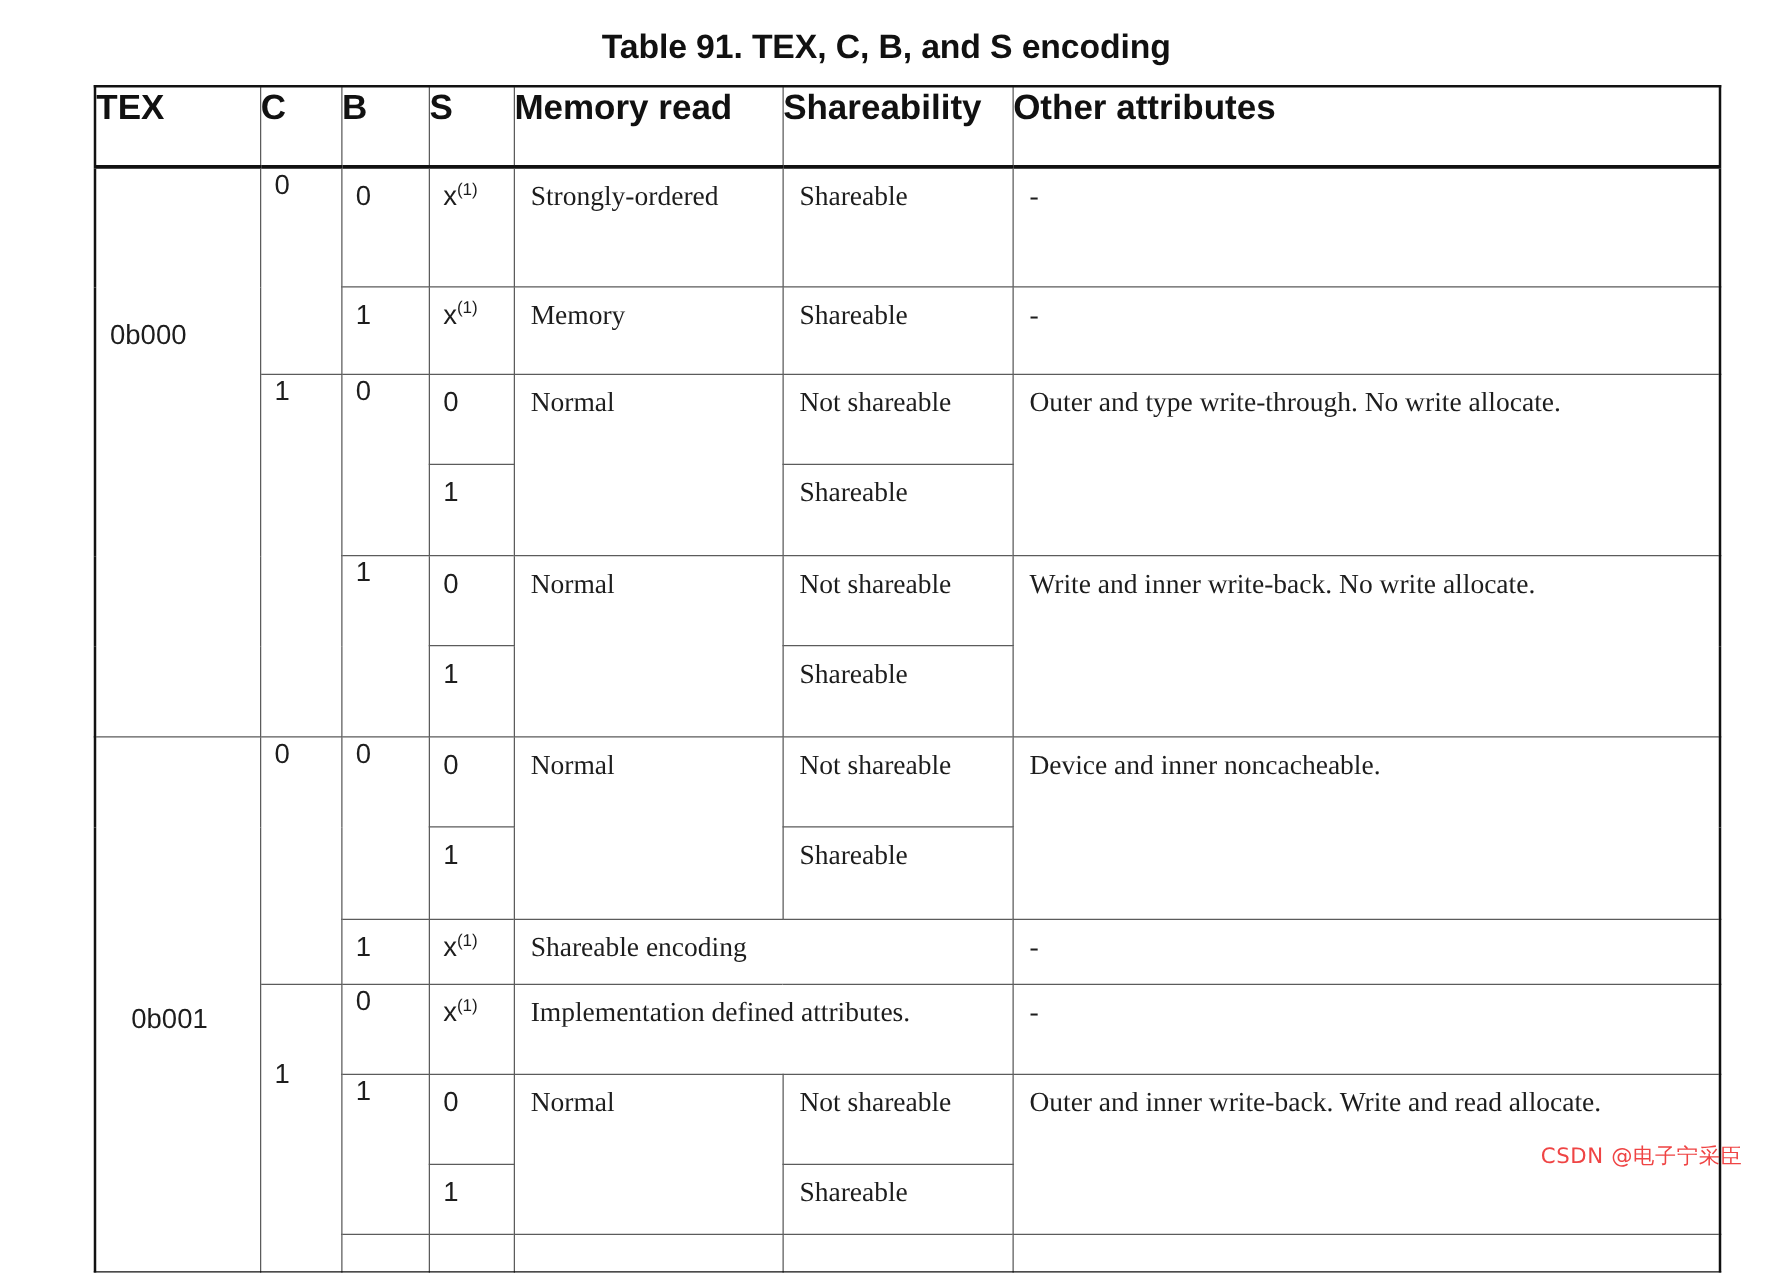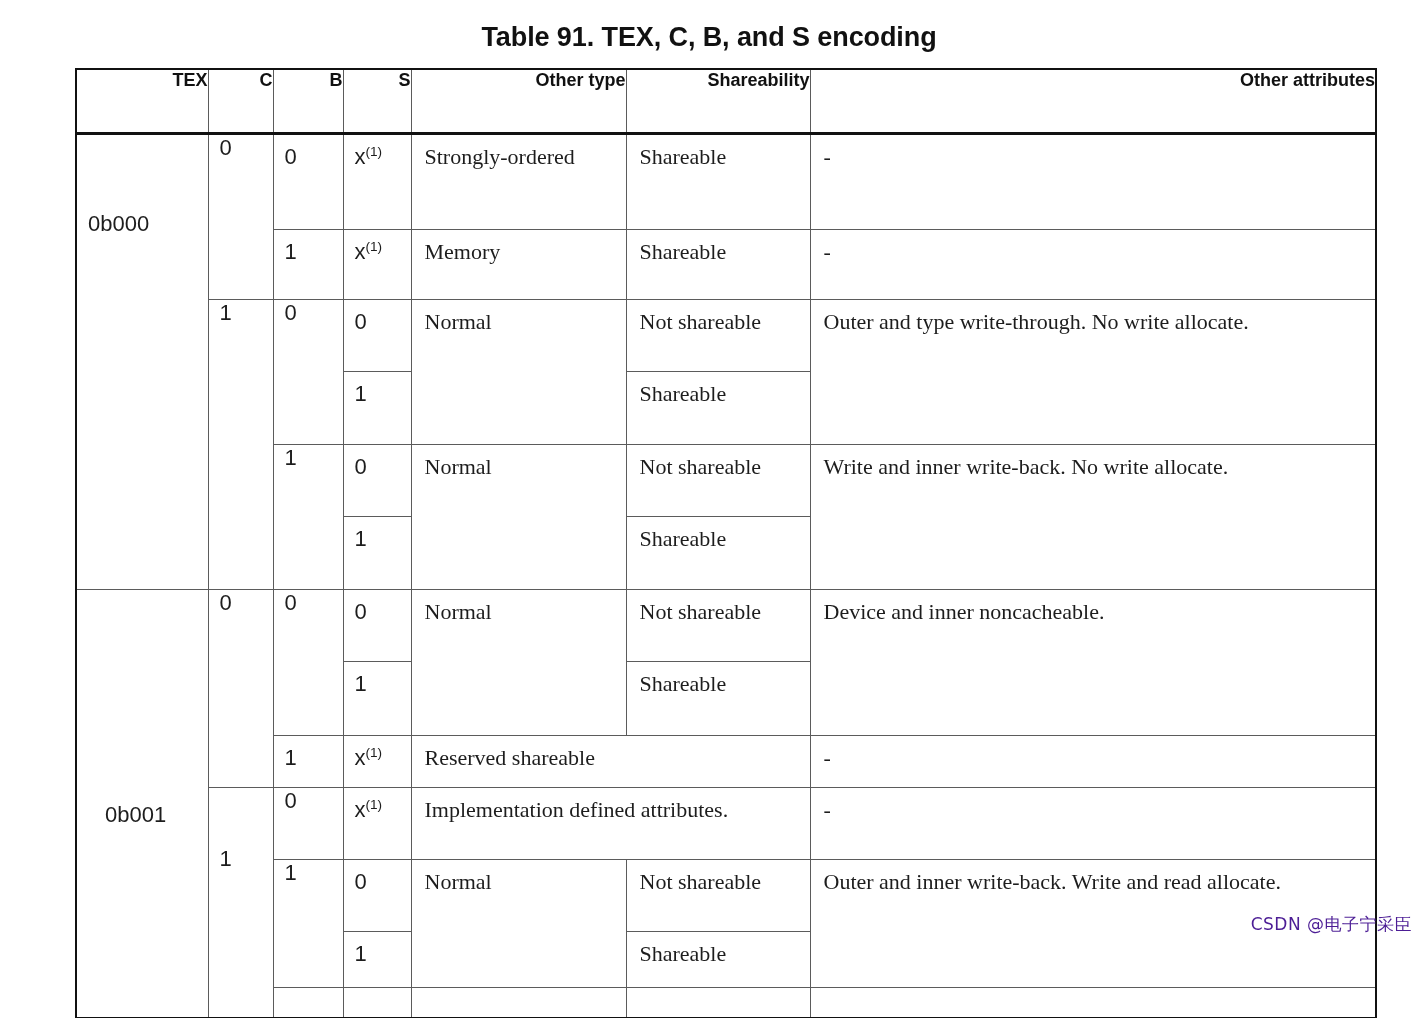--- a/index.html
+++ b/index.html
@@ -53,22 +53,22 @@
     vertical-align: top;
     background: #fff;
   }
 
   
   table.enc {
     border: 2px solid #111;
   }
 
   thead th {
-    text-align: right;
-    font-size: 18px;
+    text-align: left;
+    font-size: 28px;
     font-weight: bold;
     height: 62px;
     vertical-align: middle;
     border-bottom: 3px solid #111 !important;
     color: #111;
   }
 
   td.cell {
     font-size: 22px;
     line-height: 1.22;
@@ -110,24 +110,24 @@
   col.c-tex { width: 132px; }
   col.c-c   { width: 65px;  }
   col.c-b   { width: 70px;  }
   col.c-s   { width: 68px;  }
   col.c-mt  { width: 215px; }
   col.c-sh  { width: 184px; }
   col.c-oa  { width: 566px; }
 
   .watermark {
     position: absolute;
-    right: 6px;
+    right: 24px;
     bottom: 8px;
     font-size: 17px;
-    color: #4c1d95;
+    color: #ef4444;
     letter-spacing: 0.5px;
     font-family: "DejaVu Sans", sans-serif;
     white-space: nowrap;
   }
 </style>
 </head>
 <body>
 
 <div class="page">
 
@@ -144,31 +144,31 @@
           <col class="c-sh">
           <col class="c-oa">
       </colgroup>
 
       <thead>
         <tr>
           <th>TEX</th>
           <th>C</th>
           <th>B</th>
           <th>S</th>
-          <th>Other type</th>
+          <th>Memory read</th>
           <th>Shareability</th>
           <th>Other attributes</th>
         </tr>
       </thead>
 
       <tbody>
 
         <tr style="height:96px;">
           <td class="cell vmid" rowspan="6">
-            <div class="pad" style="padding-top:76px;"><span>0b000</span></div>
+            <div class="pad" style="padding-top:120px;"><span>0b000</span></div>
           </td>
           <td class="cell vmid" rowspan="2">
             <div class="pad"><span>0</span></div>
           </td>
           <td class="cell bit">
             <div class="pad"><span>0</span></div>
           </td>
           <td class="cell bit">
             <div class="pad"><span class="sup-x"><span>x</span><sup>(1)</sup></span></div>
           </td>
@@ -296,21 +296,21 @@
         </tr>
 
         <tr style="height:52px;">
           <td class="cell bit">
             <div class="pad"><span>1</span></div>
           </td>
           <td class="cell bit">
             <div class="pad"><span class="sup-x">x<sup>(1)</sup></span></div>
           </td>
           <td class="cell" colspan="2">
-            <div class="pad-wide"><span>Reserved shareable</span></div>
+            <div class="pad-wide"><span>Shareable encoding</span></div>
           </td>
           <td class="cell">
             <div class="pad-wide">
                 <span class="dash">-</span>
               </div>
           </td>
         </tr>
 
         <tr style="height:72px;">
           <td class="cell vmid" rowspan="4">

